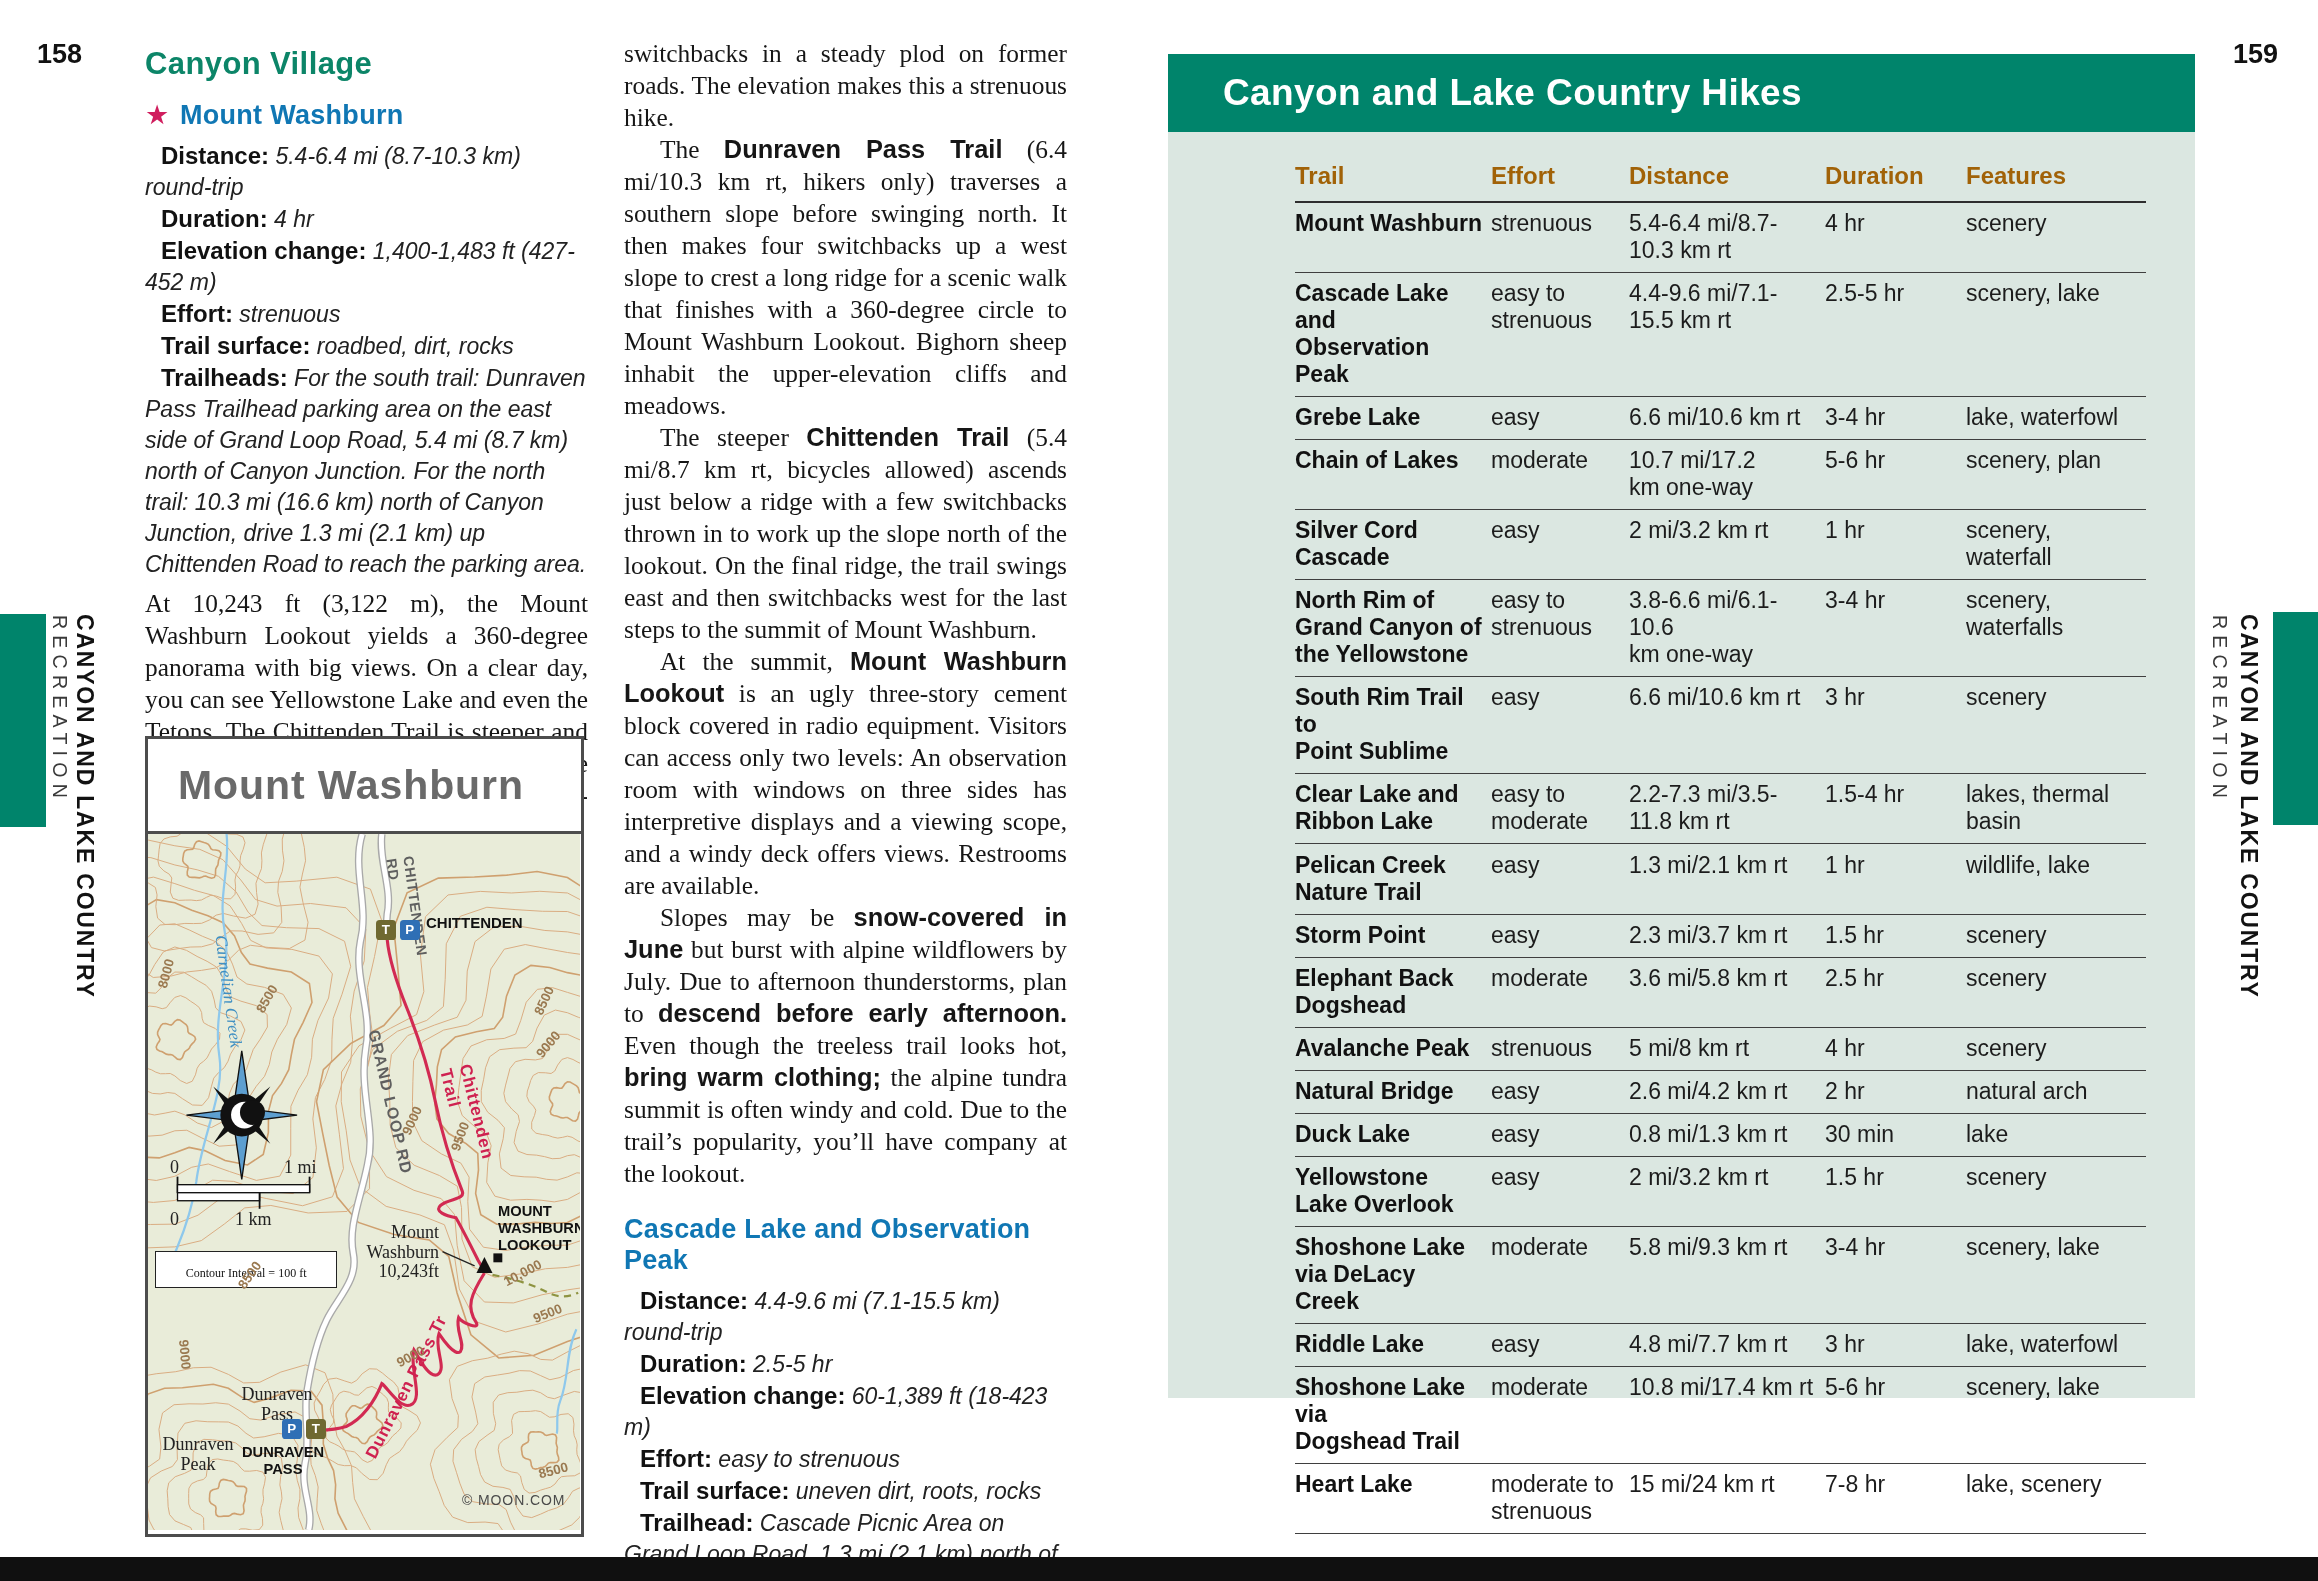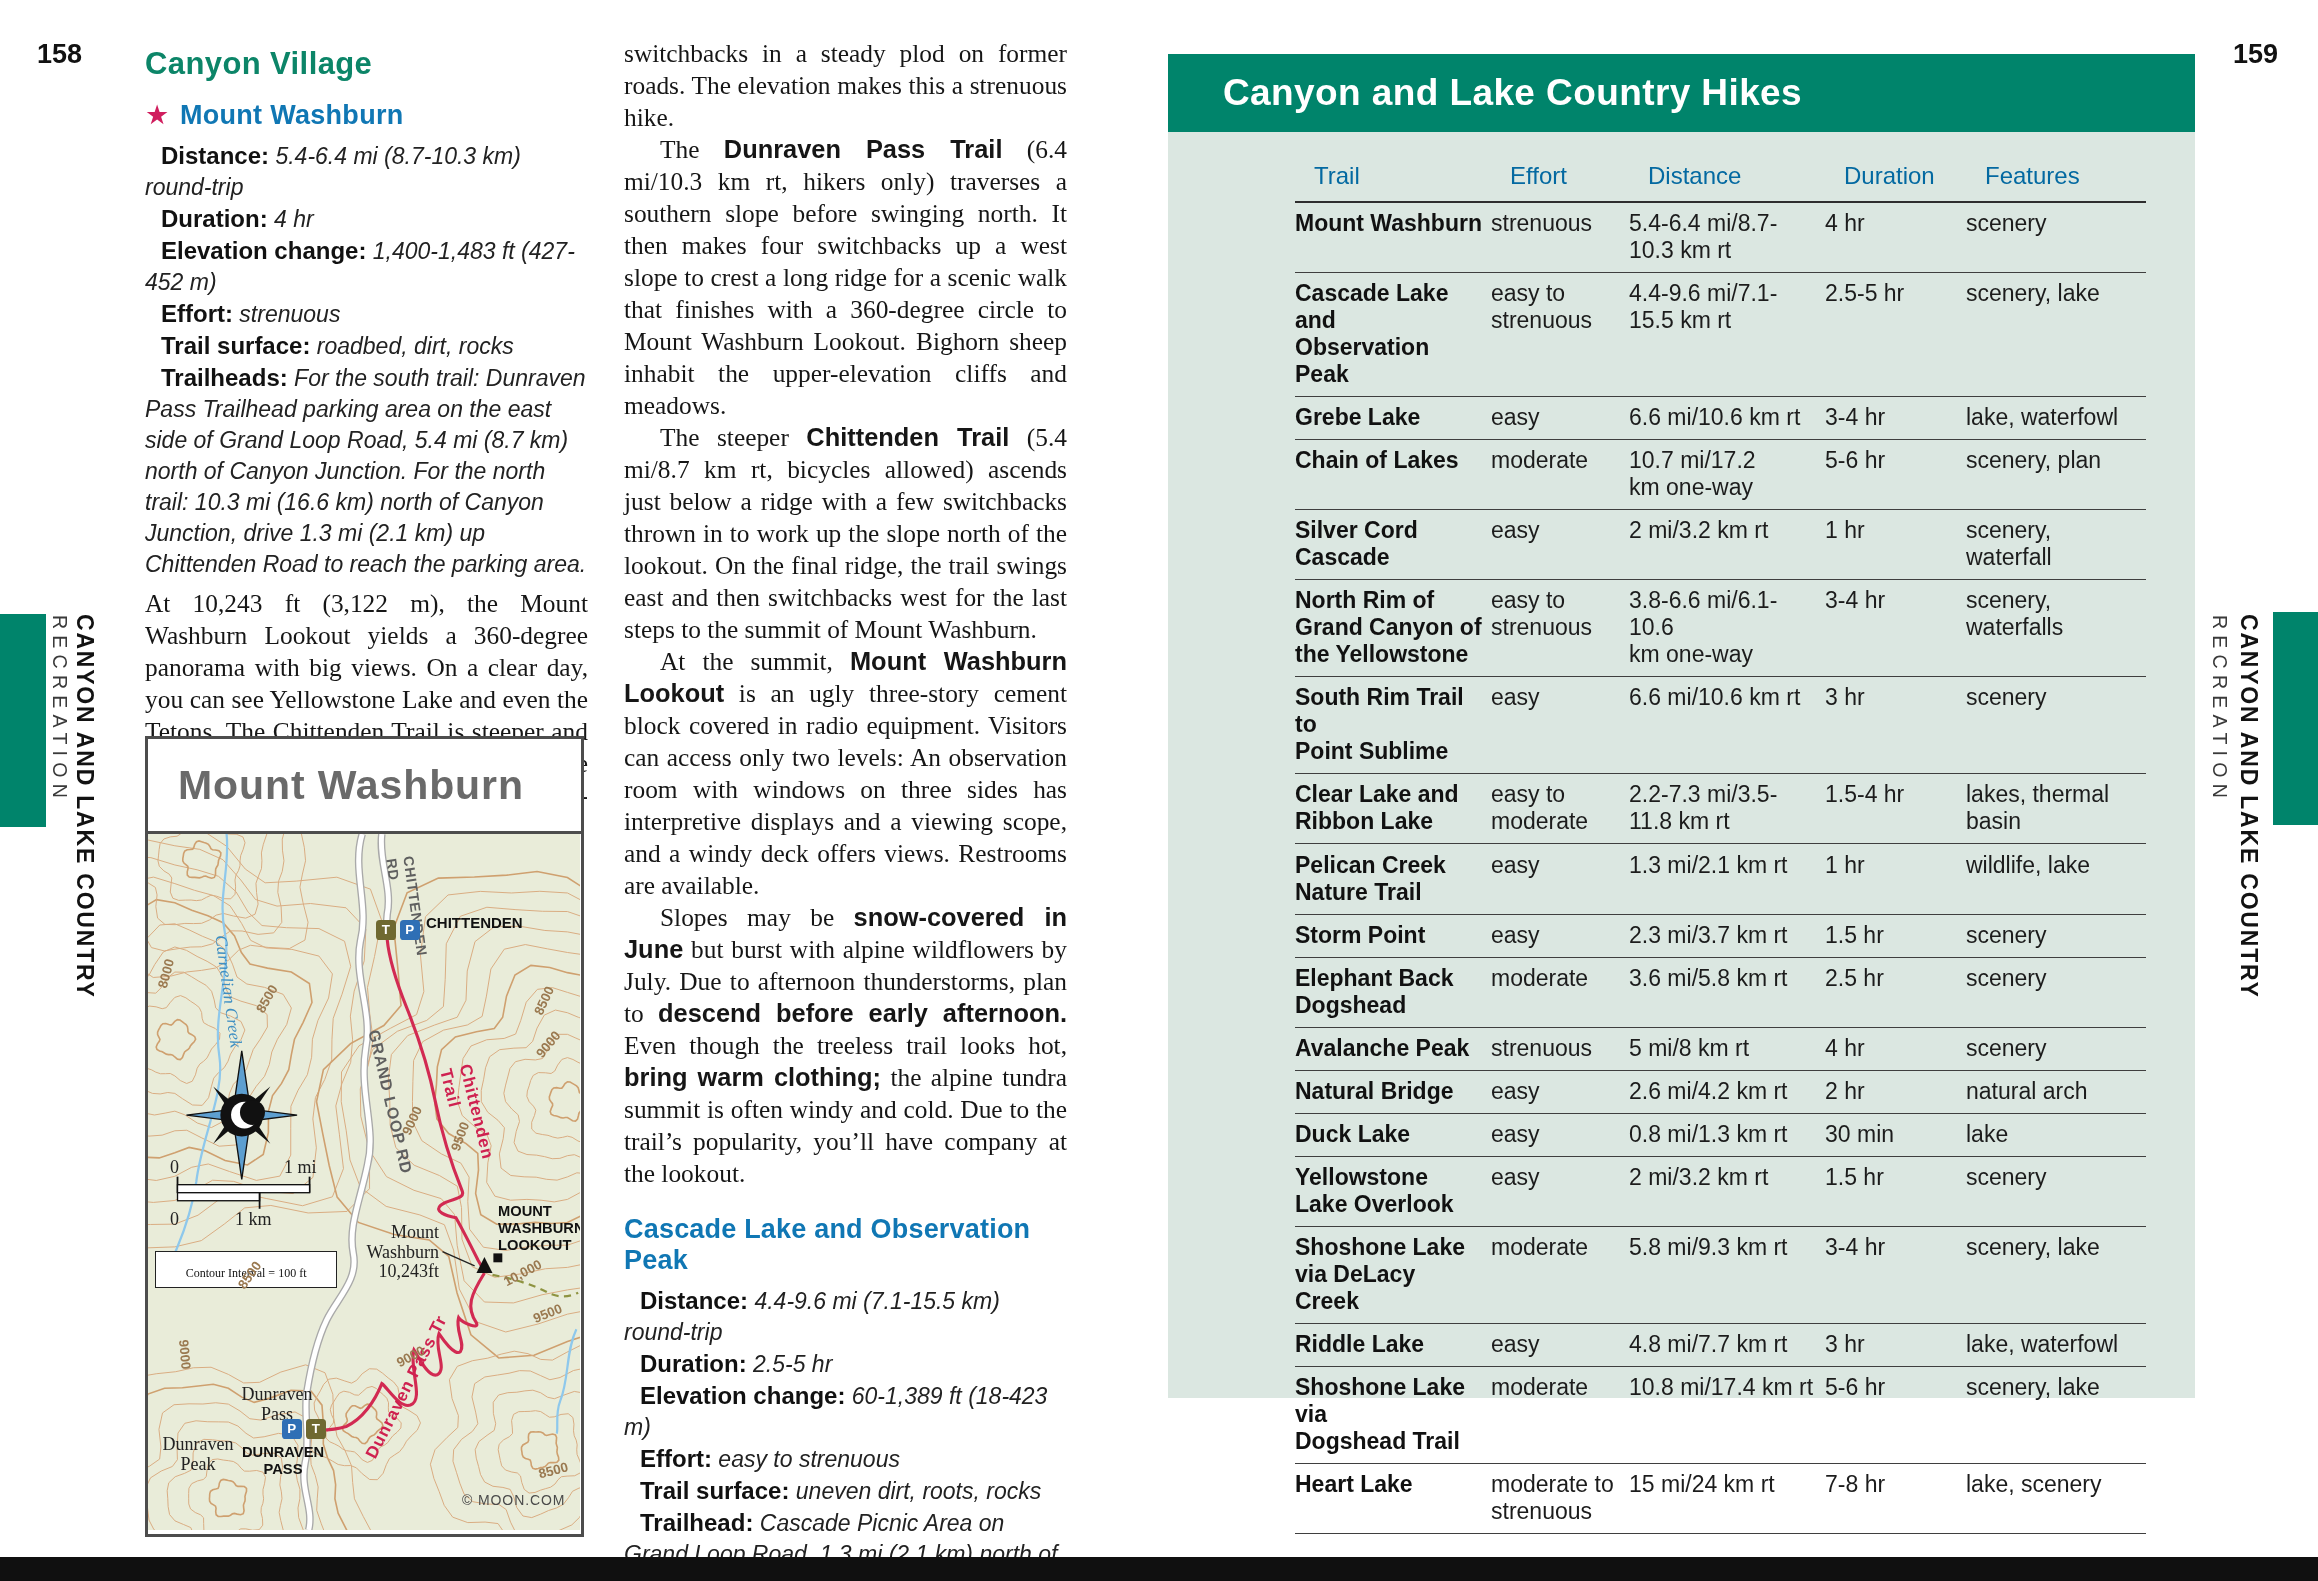--- a/index.html
+++ b/index.html
@@ -59,21 +59,21 @@
   #map-credit { position:absolute; left:314px; top:658px; font-size:14px; font-weight:normal; color:#4a4a4a; letter-spacing:0.9px; }
 
   
   #panel { position:absolute; left:1168px; top:54px; width:1027px; height:1345px; }
   #panel-title-band { height:78px; background:#00846b; display:flex; align-items:center; padding-left:55px; }
   #panel-title { color:#fff; font-size:37px; font-weight:bold; letter-spacing:0.4px; }
   #panel-body { height:1266px; background:#dbe7e1; }
   #hike-table { position:relative; margin-left:127px; padding-top:30px; width:851px; }
   .trow { display:grid; grid-template-columns:196px 138px 196px 141px 179px; }
   .thead { padding-bottom:10.7px; border-bottom:2.7px solid #2e2e2e; }
-  .thead div { font-size:24px; font-weight:normal; color:#0369a1;margin-left:19px; }
+  .thead div { font-size:24px; font-weight:bold; color:#a16207; }
   .trow:not(.thead) { padding:7.1px 0 8px; border-bottom:1.8px solid #3f3f3f; }
   .trow .cell { font-size:23px; line-height:27px; color:#1c1c1c; white-space:pre-line; padding-right:9px; }
   .trow .cell.trail { font-weight:bold; color:#111; }
 
   #bottom-bar { position:absolute; left:0; bottom:0; width:2319px; height:24px; background:#101010; }
 </style>
 </head>
 <body>
 
 <div class="pagenum" id="pagenum-left">158</div>

